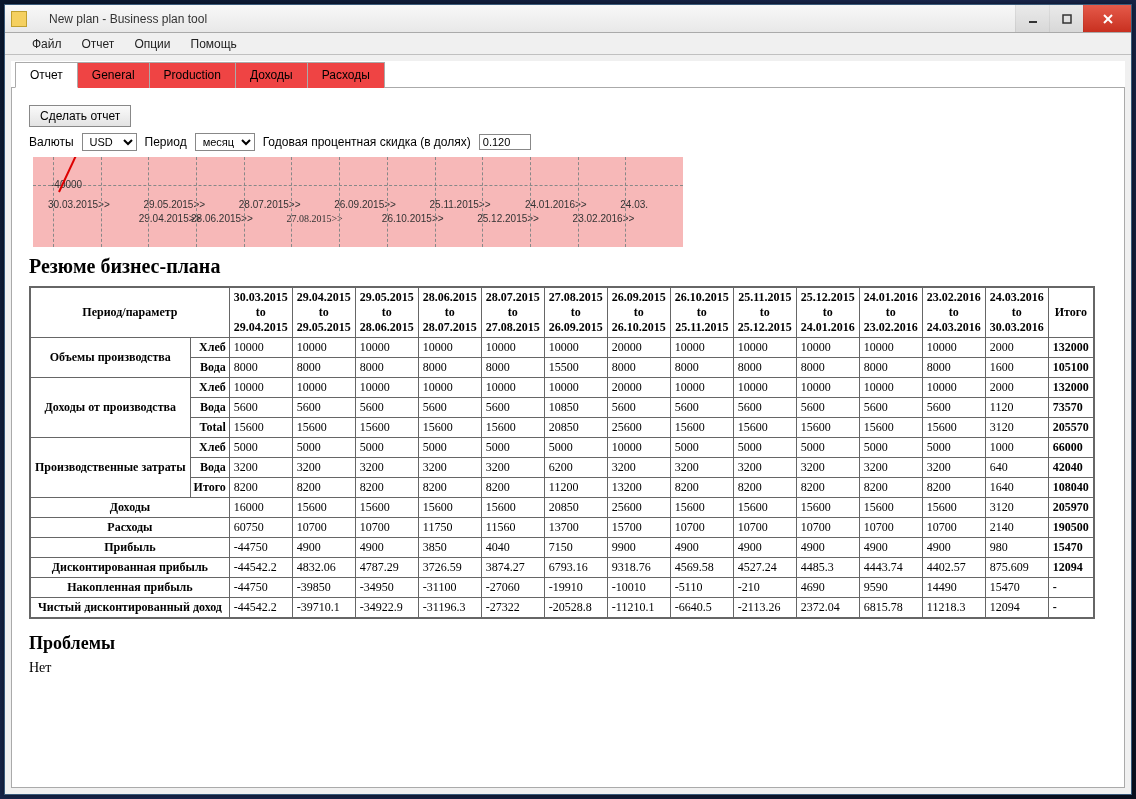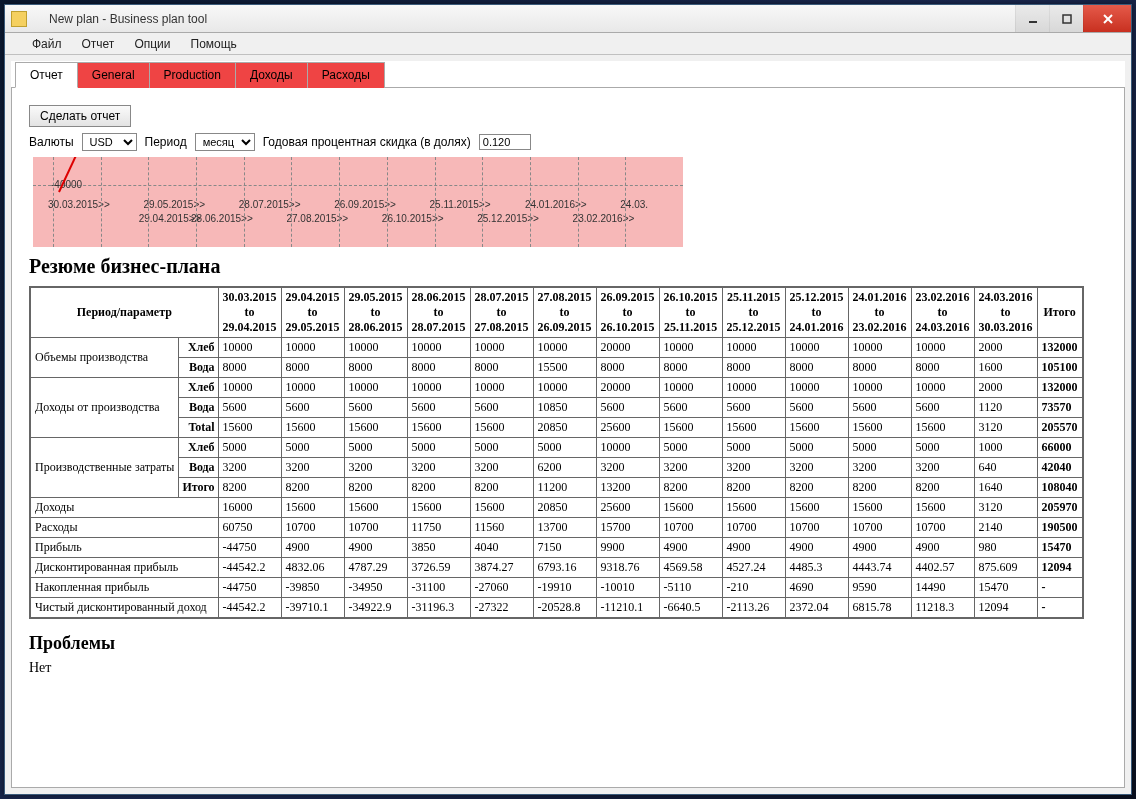--- a/index.html
+++ b/index.html
@@ -153,21 +153,21 @@
   font-family: "Times New Roman", serif;
   font-size: 12px;
 }
 table.summary th, table.summary td {
   border: 1px solid #666;
   padding: 2px 4px;
   text-align: left;
   vertical-align: middle;
 }
 table.summary th { text-align: center; font-weight: bold; }
-table.summary td.rowhdr { text-align: left; font-weight: normal; margin-top: 16px; }
+table.summary td.rowhdr { text-align: center; font-weight: bold; margin-top: 16px; }
 table.summary td.subrow { font-weight: bold; text-align: right; padding-left:3px; padding-right:3px;}
 table.summary td.total-col { font-weight: bold; }
 
 ::-webkit-scrollbar { width: 16px; }
 ::-webkit-scrollbar-track { background: #e8e8e8; border-left:1px solid #ccc;}
 ::-webkit-scrollbar-thumb { background: #c4c4c4; border:1px solid #999; }
 </style>
 </head>
 <body>
 
@@ -238,21 +238,21 @@
               <div class="chart-xlabel" style="left: 15px; top: 42px; text-align: right;">30.03.2015&gt;&gt;</div>
               <div class="grid-line" style="left: 67.6923px;"></div>
               <div class="chart-xlabel" style="left: 62.6923px; top: 56px; margin-left: 43px;">29.04.2015&gt;&gt;</div>
               <div class="grid-line" style="left: 115.385px;"></div>
               <div class="chart-xlabel" style="left: 110.385px; top: 42px;">29.05.2015&gt;&gt;</div>
               <div class="grid-line" style="left: 163.077px;"></div>
               <div class="chart-xlabel" style="left: 158.077px; top: 56px;">28.06.2015&gt;&gt;</div>
               <div class="grid-line" style="left: 210.769px;"></div>
               <div class="chart-xlabel" style="left: 205.769px; top: 42px;">28.07.2015&gt;&gt;</div>
               <div class="grid-line" style="left: 258.462px;"></div>
-              <div class="chart-xlabel" style="left: 253.462px; top: 56px;">27.08.2015&gt;&gt;</div>
+              <div class="chart-xlabel" style="left: 253.462px; top: 56px; font-family: Liberation Serif, serif;">27.08.2015&gt;&gt;</div>
               <div class="grid-line" style="left: 306.154px;"></div>
               <div class="chart-xlabel" style="left: 301.154px; top: 42px;">26.09.2015&gt;&gt;</div>
               <div class="grid-line" style="left: 353.846px;"></div>
               <div class="chart-xlabel" style="left: 348.846px; top: 56px;">26.10.2015&gt;&gt;</div>
               <div class="grid-line" style="left: 401.538px;"></div>
               <div class="chart-xlabel" style="left: 396.538px; top: 42px;">25.11.2015&gt;&gt;</div>
               <div class="grid-line" style="left: 449.231px;"></div>
               <div class="chart-xlabel" style="left: 444.231px; top: 56px;">25.12.2015&gt;&gt;</div>
               <div class="grid-line" style="left: 496.923px;"></div>
               <div class="chart-xlabel" style="left: 491.923px; top: 42px;">24.01.2016&gt;&gt;</div>

